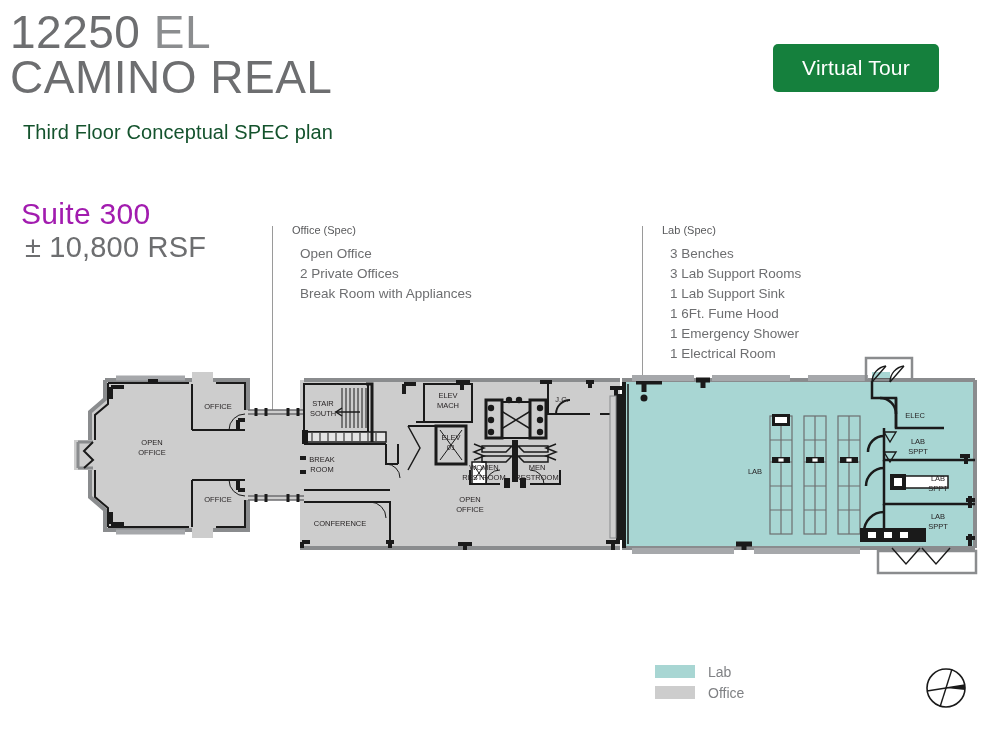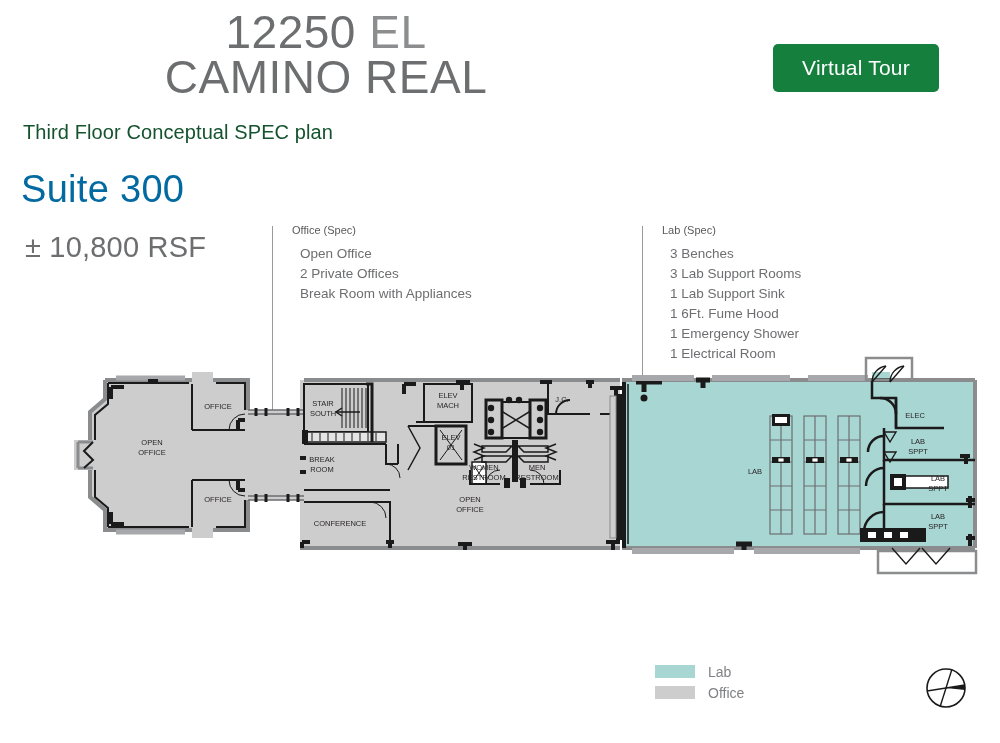--- a/index.html
+++ b/index.html
@@ -12,24 +12,23 @@
     height: 743px;
     position: relative;
     overflow: hidden;
     font-family: "Liberation Sans", sans-serif;
     -webkit-font-smoothing: antialiased;
   }
 
   
   #title-block {
     position: absolute;
-    left: 16px;
+    left: 10px;
     top: 10px;
     width: 620px;
-    text-align: center;
   }
   .title-line {
     font-size: 46px;
     line-height: 45px;
     font-weight: 300;
     color: #6d6e70;
     letter-spacing: 0.5px;
     white-space: nowrap;
   }
   .title-line .bold-num {
@@ -46,24 +45,24 @@
     top: 121px;
     font-size: 20px;
     font-weight: 400;
     color: #14532d;
     letter-spacing: 0.1px;
     white-space: nowrap;
   }
   #suite-name {
     position: absolute;
     left: 21px;
-    top: 168px;
-    font-size: 38px;
+    top: 197px;
+    font-size: 30px;
     font-weight: 300;
-    color: #0369a1;
+    color: #a21caf;
     letter-spacing: 0.3px;
     white-space: nowrap;
   }
   #suite-size {
     position: absolute;
     left: 25px;
     top: 231px;
     font-size: 29px;
     font-weight: 300;
     color: #6d6e70;

